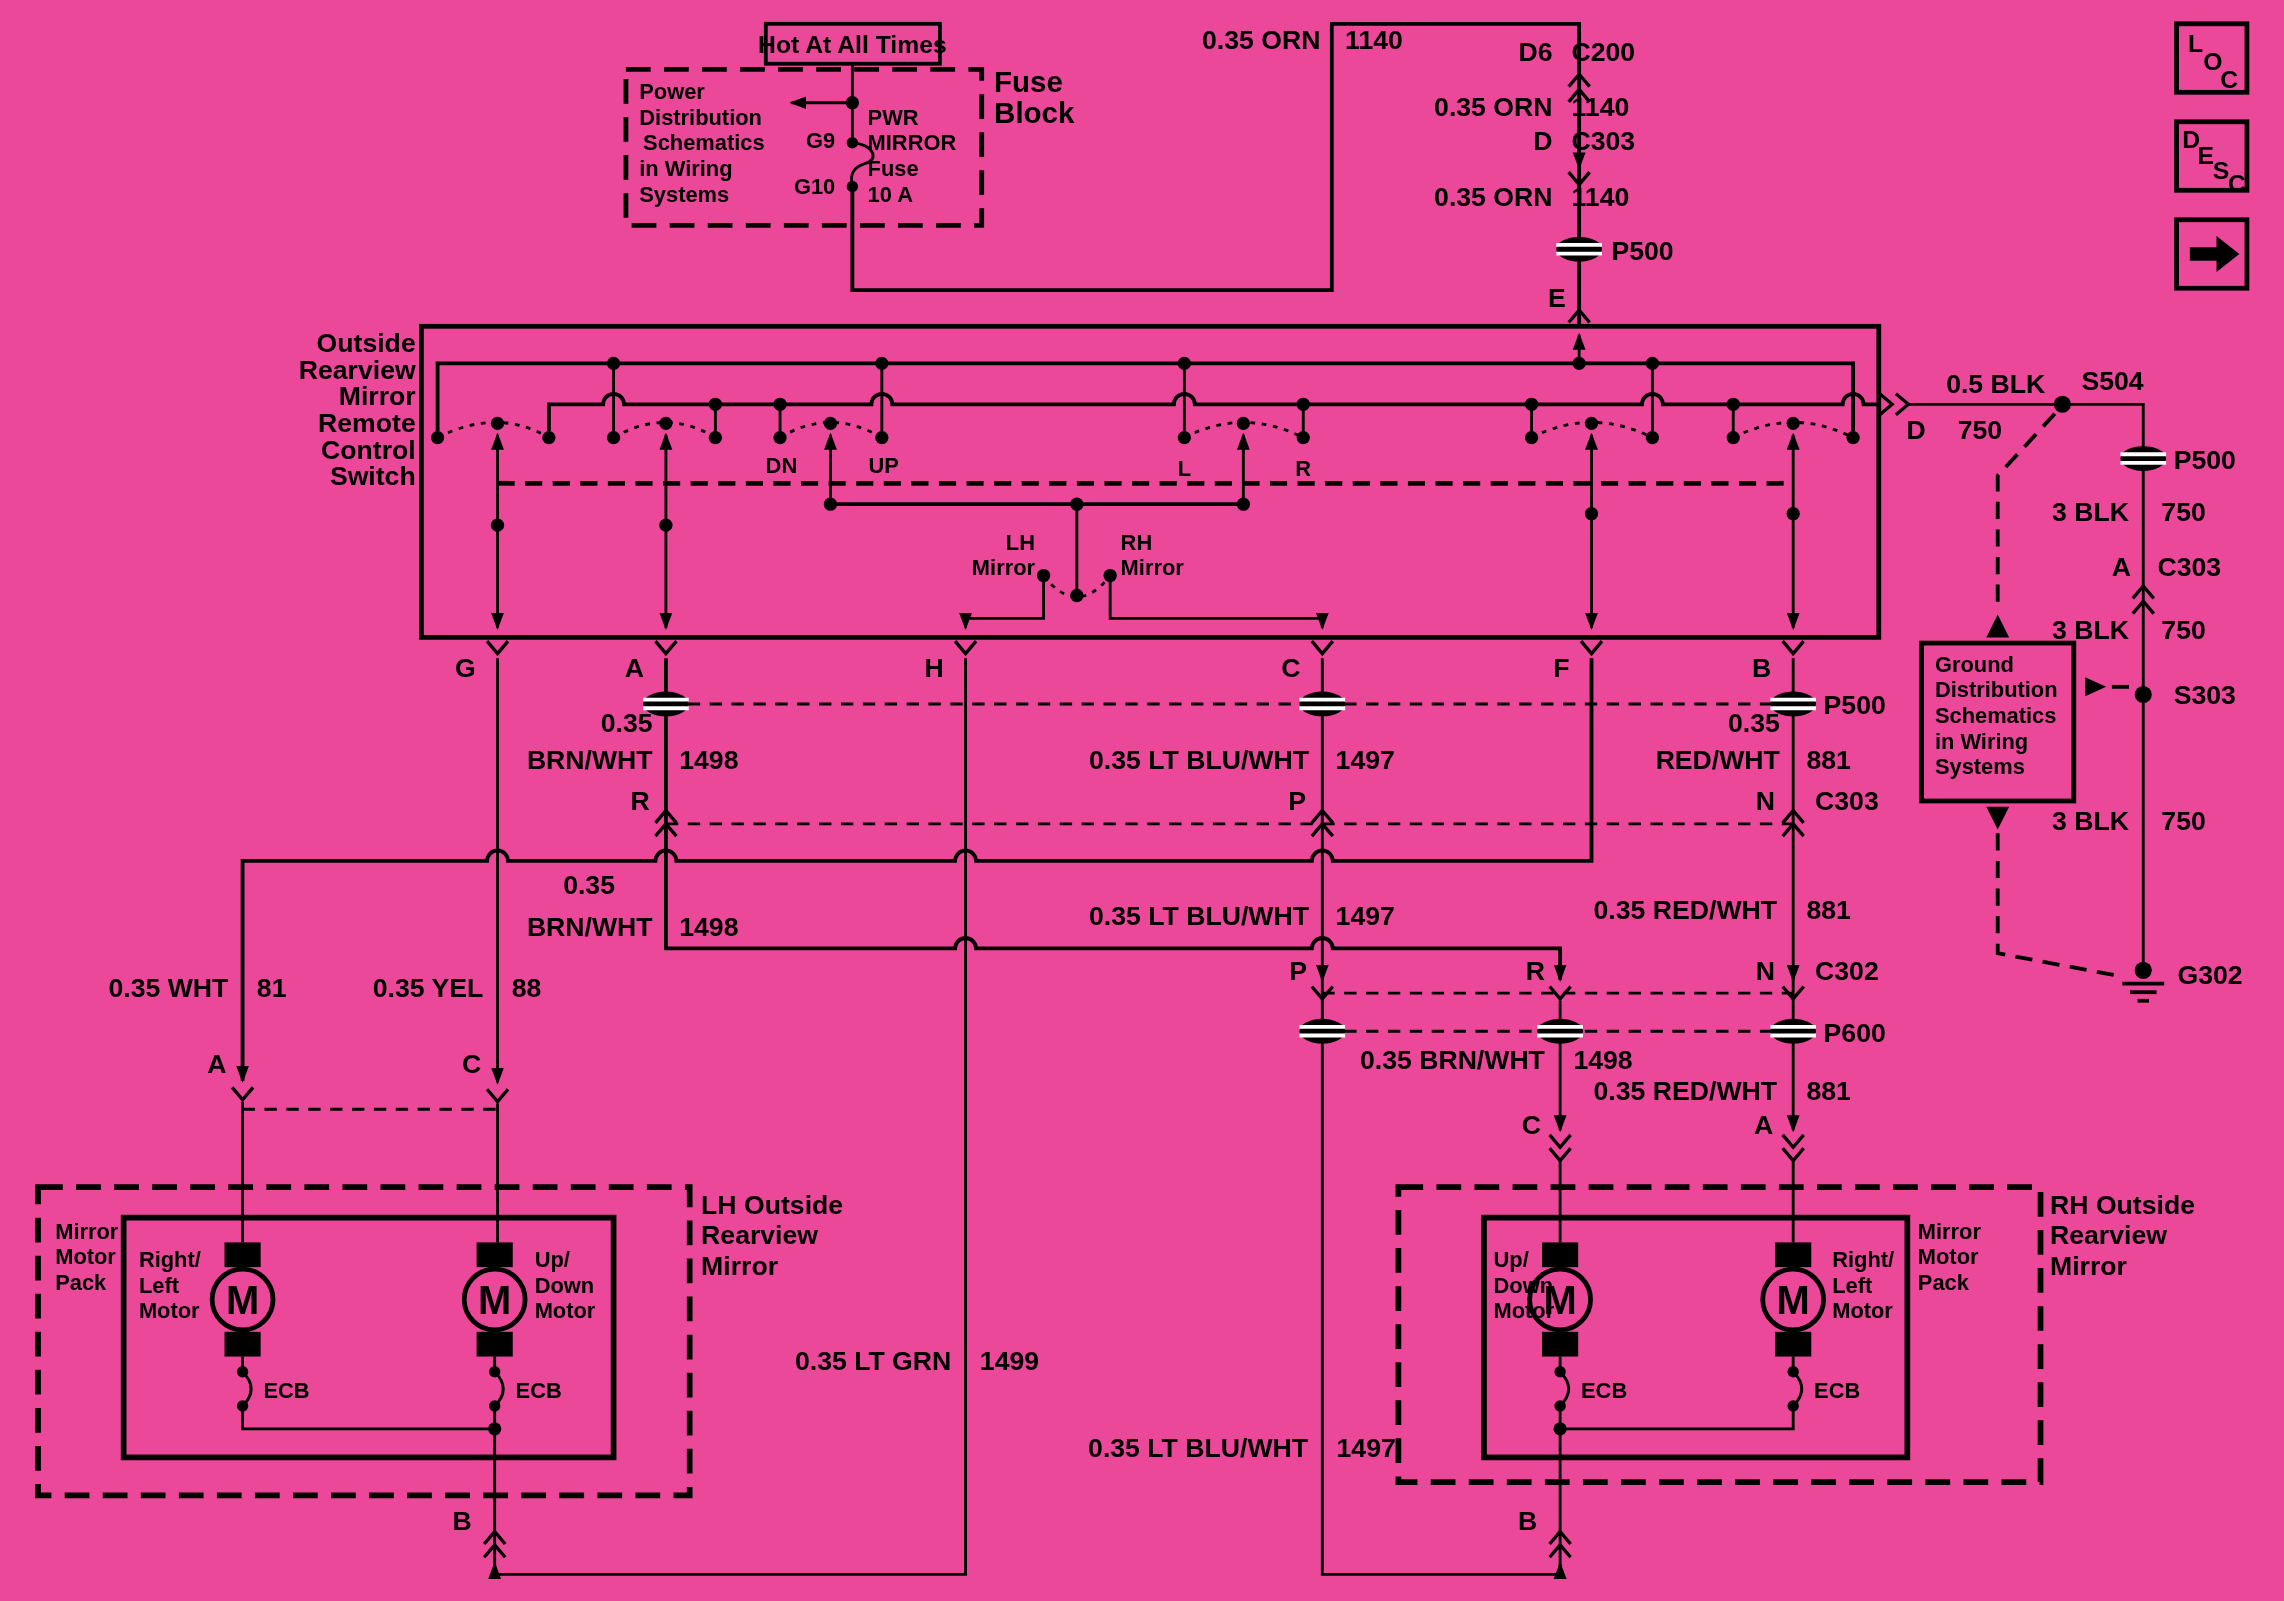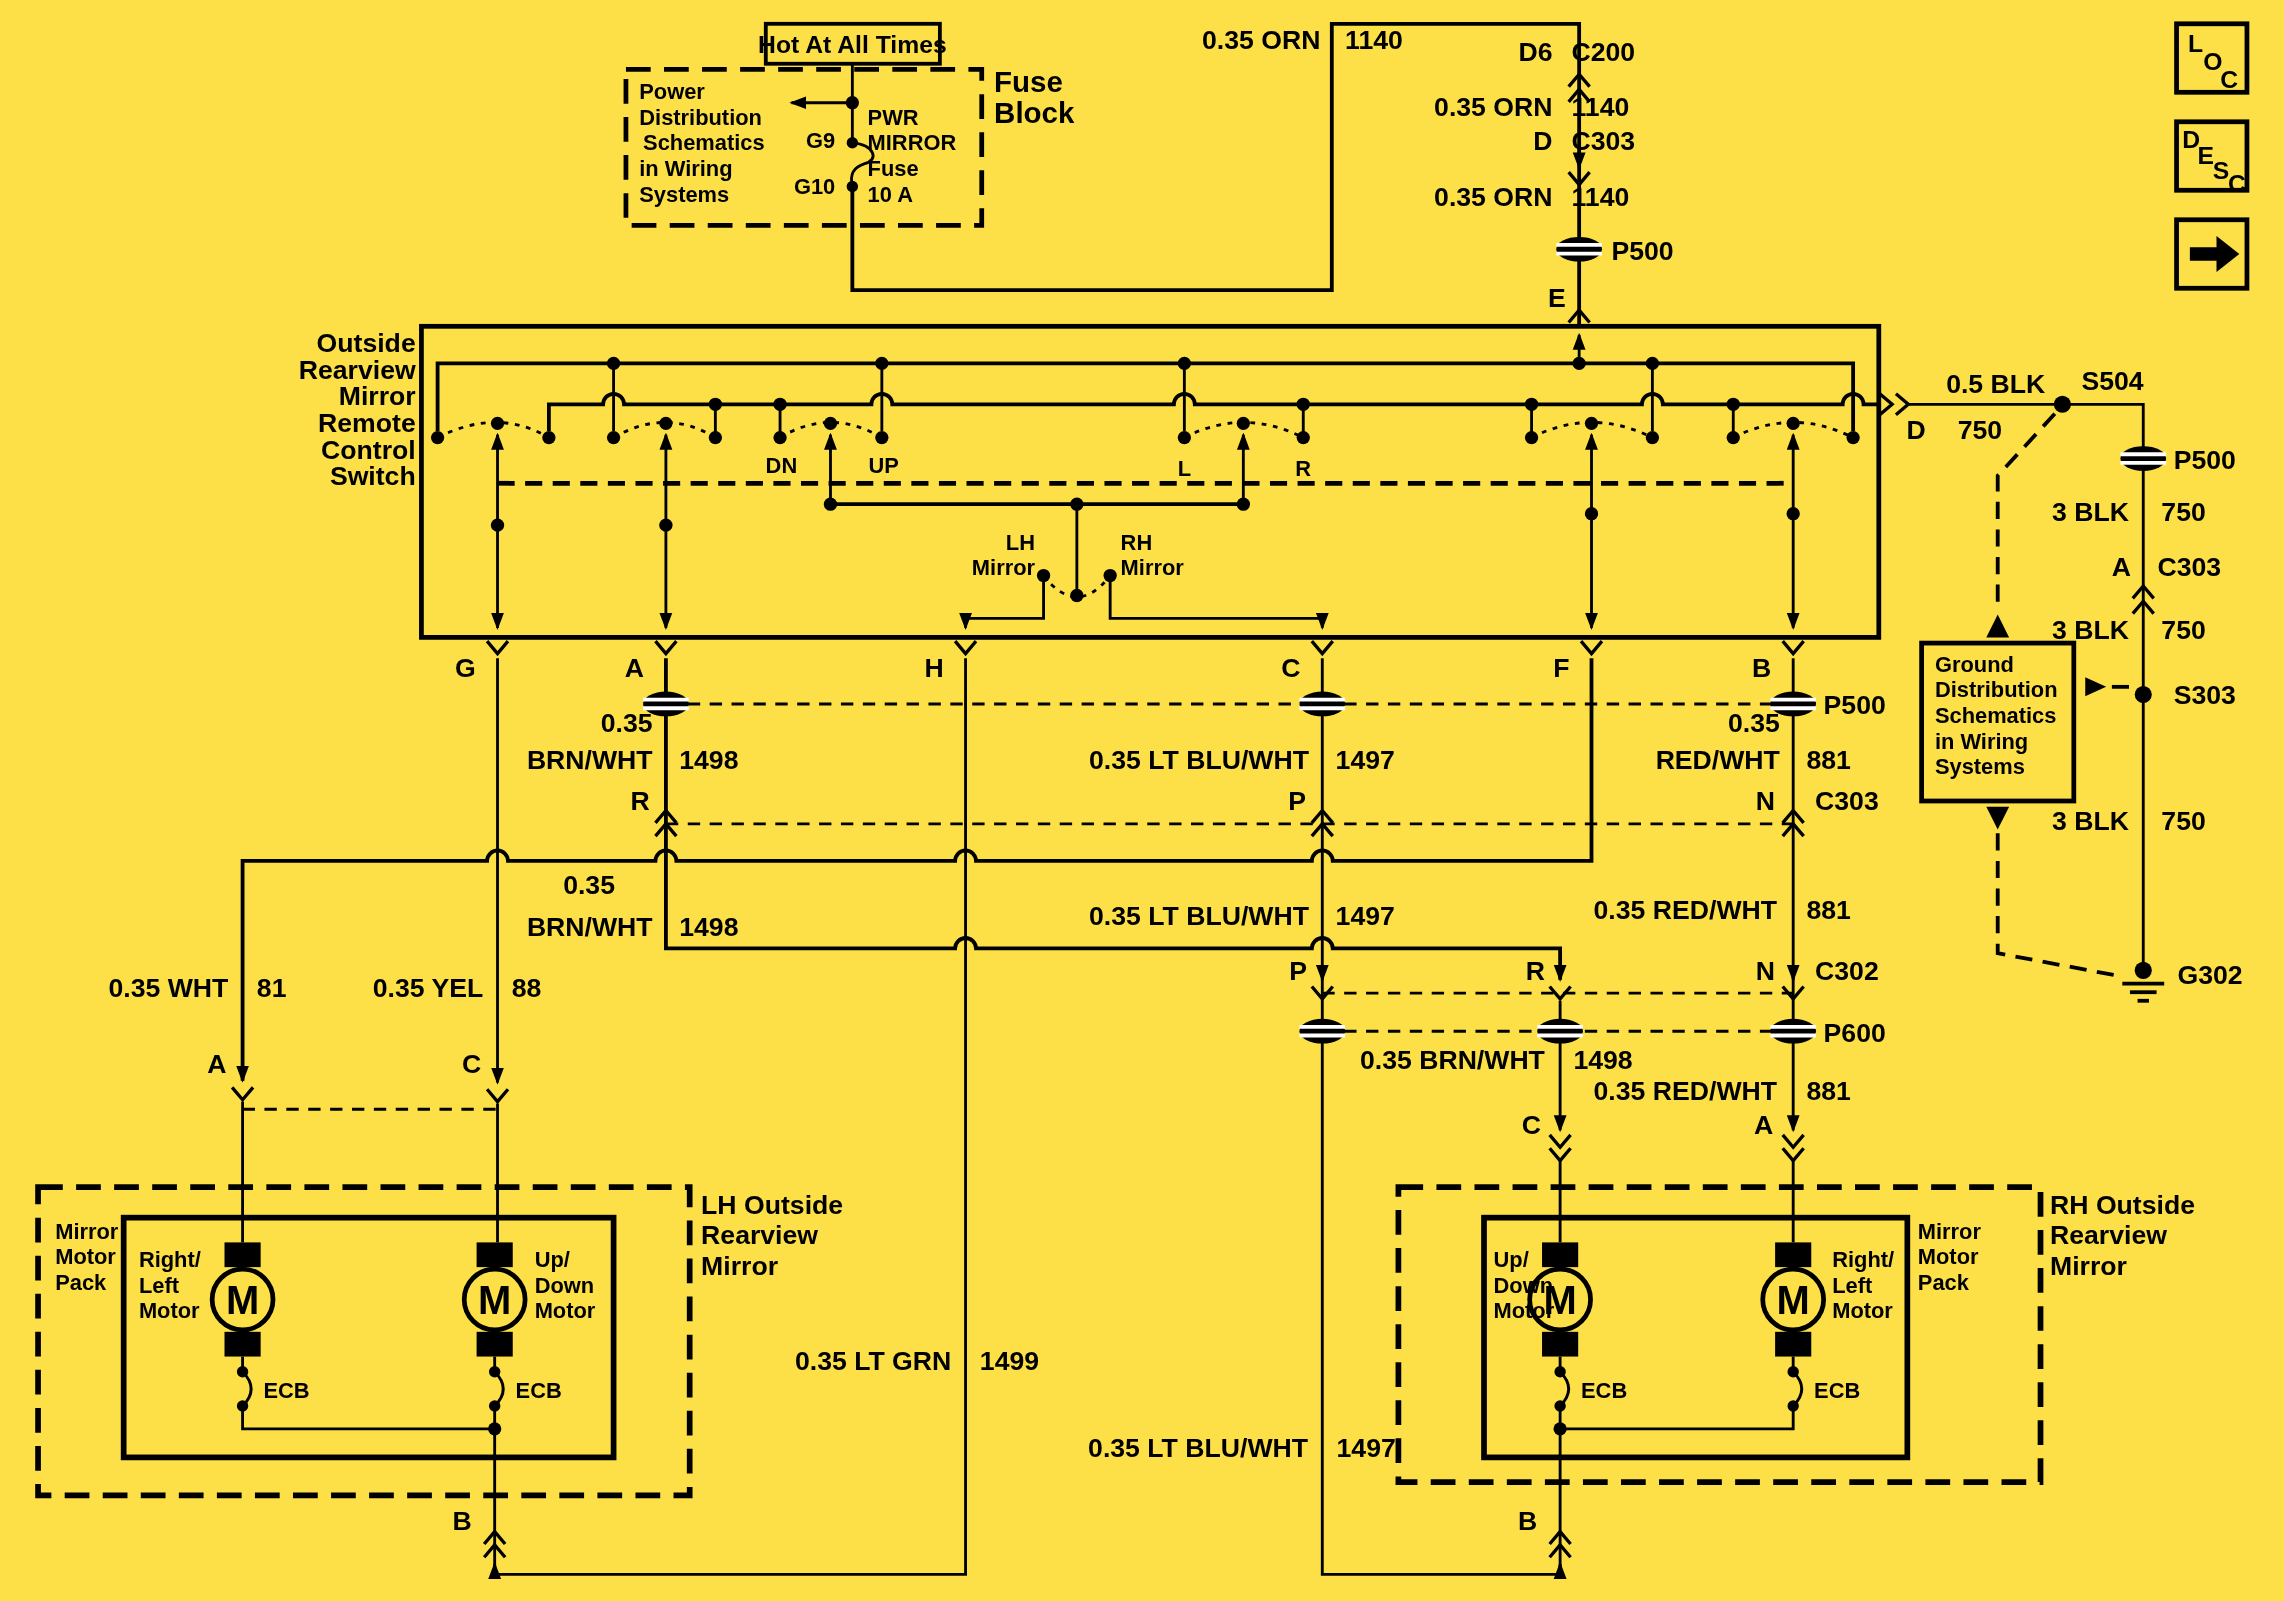--- a/index.html
+++ b/index.html
@@ -1,16 +1,16 @@
 <!DOCTYPE html>
 <html style="font-size:15px"><head>
 <meta charset="utf-8">
 <style>
   html,body{margin:0;padding:0;background:#fff;}
-  .stage{width:2285px;height:1602px;position:relative;background:#fde047;}
+  .stage{width:2285px;height:1602px;position:relative;background:#ec4899;}
   svg{display:block;}
   .t{font-family:"Liberation Sans","DejaVu Sans",sans-serif;font-weight:bold;fill:#000;}
   .t40{font-size:42px;}
   .t30{font-size:31px;}
   .t28{font-size:28px;}
   .t26{font-size:26px;}
   .t23{font-size:23px;}
   .w{stroke:#000;fill:none;}
   .w3{stroke-width:3px;}
   .w4{stroke-width:4px;}

